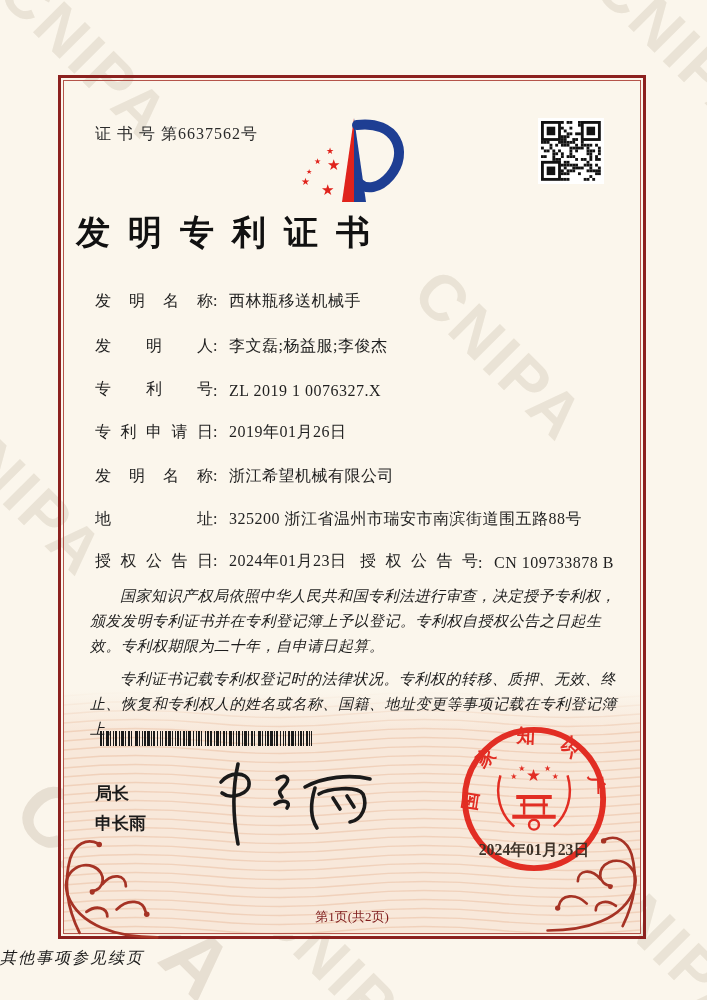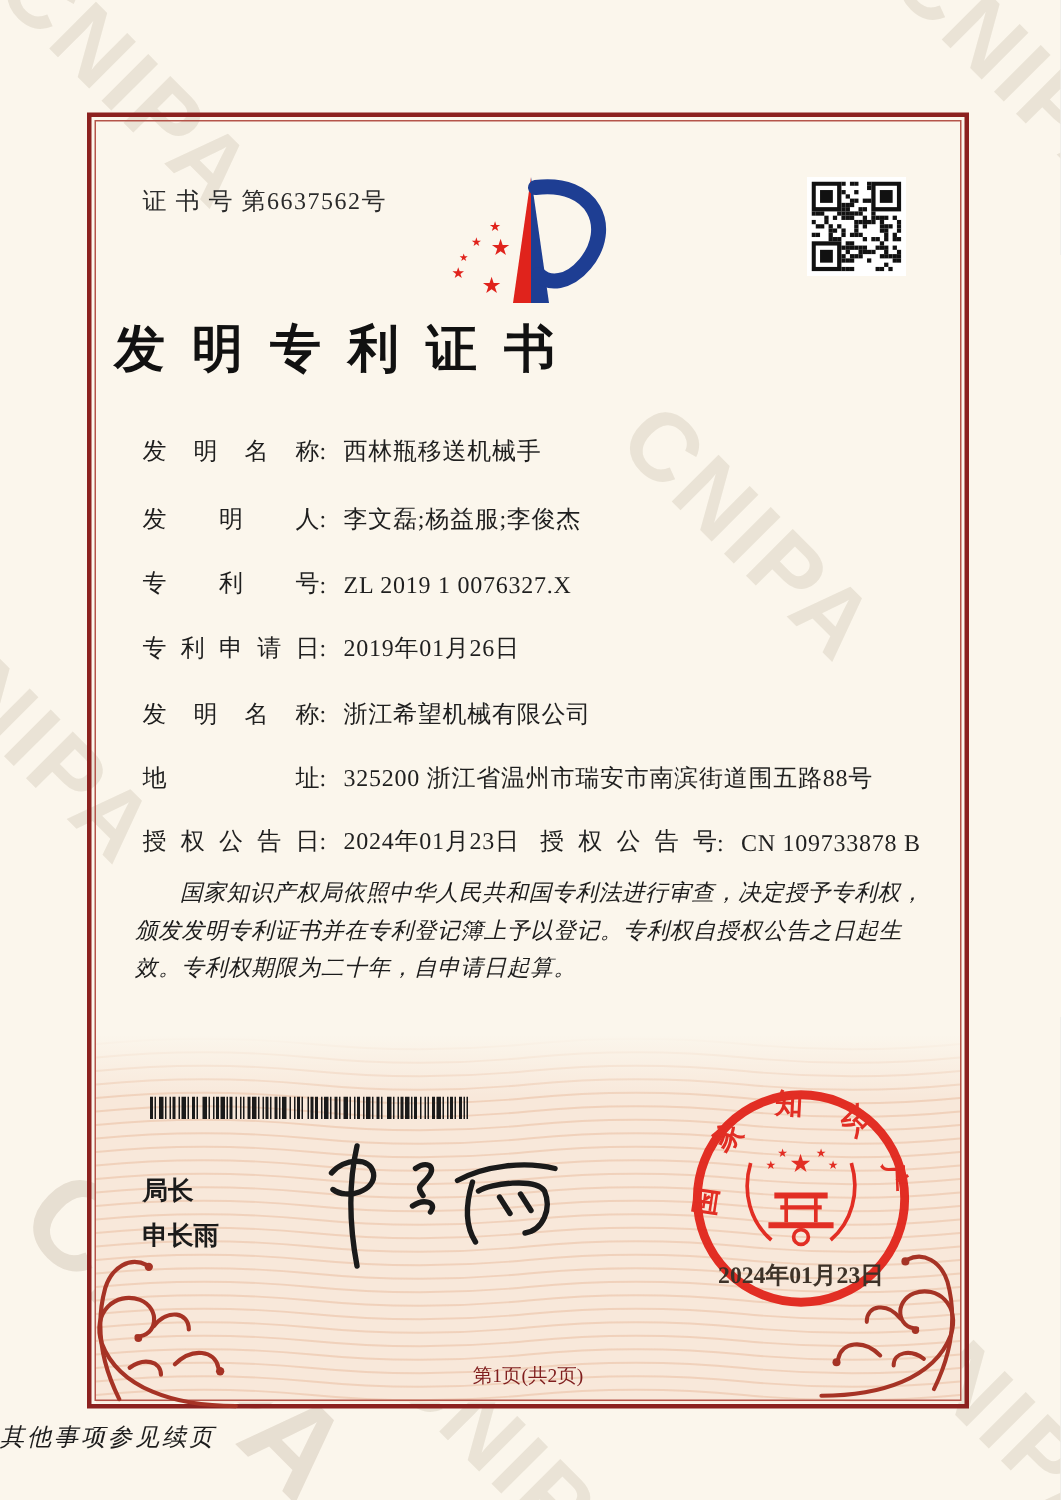--- a/index.html
+++ b/index.html
@@ -298,20 +298,21 @@
     </div>
     <div class="row row2col" style="top:551px">
       <span class="flabel">授权公告日</span><span class="colon">:</span><span class="fvalue">2024年01月23日</span>
       <span class="grp2">
         <span class="flabel">授权公告号</span><span class="colon">:</span><span class="fvalue">CN 109733878 B</span>
       </span>
     </div>
 
     <div class="paras">
       <p>国家知识产权局依照中华人民共和国专利法进行审查，决定授予专利权，颁发发明专利证书并在专利登记簿上予以登记。专利权自授权公告之日起生效。专利权期限为二十年，自申请日起算。</p>
+      <p>专利证书记载专利权登记时的法律状况。专利权的转移、质押、无效、终止、恢复和专利权人的姓名或名称、国籍、地址变更等事项记载在专利登记簿上。</p>
     </div>
 
     <div class="barcode" id="barcode"><span style="display:inline-block;height:15px;width:2px;background:#1a1a1a;"></span><span style="display:inline-block;height:15px;width:1px;"></span><span style="display:inline-block;height:15px;width:1px;background:#1a1a1a;"></span><span style="display:inline-block;height:15px;width:2px;"></span><span style="display:inline-block;height:15px;width:3px;background:#1a1a1a;"></span><span style="display:inline-block;height:15px;width:1px;"></span><span style="display:inline-block;height:15px;width:1px;background:#1a1a1a;"></span><span style="display:inline-block;height:15px;width:2px;"></span><span style="display:inline-block;height:15px;width:1px;background:#1a1a1a;"></span><span style="display:inline-block;height:15px;width:1px;"></span><span style="display:inline-block;height:15px;width:2px;background:#1a1a1a;"></span><span style="display:inline-block;height:15px;width:2px;"></span><span style="display:inline-block;height:15px;width:1px;background:#1a1a1a;"></span><span style="display:inline-block;height:15px;width:1px;"></span><span style="display:inline-block;height:15px;width:3px;background:#1a1a1a;"></span><span style="display:inline-block;height:15px;width:1px;"></span><span style="display:inline-block;height:15px;width:1px;background:#1a1a1a;"></span><span style="display:inline-block;height:15px;width:2px;"></span><span style="display:inline-block;height:15px;width:2px;background:#1a1a1a;"></span><span style="display:inline-block;height:15px;width:1px;"></span><span style="display:inline-block;height:15px;width:1px;background:#1a1a1a;"></span><span style="display:inline-block;height:15px;width:3px;"></span><span style="display:inline-block;height:15px;width:3px;background:#1a1a1a;"></span><span style="display:inline-block;height:15px;width:1px;"></span><span style="display:inline-block;height:15px;width:1px;background:#1a1a1a;"></span><span style="display:inline-block;height:15px;width:2px;"></span><span style="display:inline-block;height:15px;width:1px;background:#1a1a1a;"></span><span style="display:inline-block;height:15px;width:1px;"></span><span style="display:inline-block;height:15px;width:2px;background:#1a1a1a;"></span><span style="display:inline-block;height:15px;width:1px;"></span><span style="display:inline-block;height:15px;width:3px;background:#1a1a1a;"></span><span style="display:inline-block;height:15px;width:1px;"></span><span style="display:inline-block;height:15px;width:1px;background:#1a1a1a;"></span><span style="display:inline-block;height:15px;width:1px;"></span><span style="display:inline-block;height:15px;width:2px;background:#1a1a1a;"></span><span style="display:inline-block;height:15px;width:2px;"></span><span style="display:inline-block;height:15px;width:1px;background:#1a1a1a;"></span><span style="display:inline-block;height:15px;width:2px;"></span><span style="display:inline-block;height:15px;width:1px;background:#1a1a1a;"></span><span style="display:inline-block;height:15px;width:1px;"></span><span style="display:inline-block;height:15px;width:1px;background:#1a1a1a;"></span><span style="display:inline-block;height:15px;width:2px;"></span><span style="display:inline-block;height:15px;width:2px;background:#1a1a1a;"></span><span style="display:inline-block;height:15px;width:1px;"></span><span style="display:inline-block;height:15px;width:3px;background:#1a1a1a;"></span><span style="display:inline-block;height:15px;width:1px;"></span><span style="display:inline-block;height:15px;width:1px;background:#1a1a1a;"></span><span style="display:inline-block;height:15px;width:2px;"></span><span style="display:inline-block;height:15px;width:1px;background:#1a1a1a;"></span><span style="display:inline-block;height:15px;width:1px;"></span><span style="display:inline-block;height:15px;width:2px;background:#1a1a1a;"></span><span style="display:inline-block;height:15px;width:1px;"></span><span style="display:inline-block;height:15px;width:1px;background:#1a1a1a;"></span><span style="display:inline-block;height:15px;width:2px;"></span><span style="display:inline-block;height:15px;width:2px;background:#1a1a1a;"></span><span style="display:inline-block;height:15px;width:1px;"></span><span style="display:inline-block;height:15px;width:1px;background:#1a1a1a;"></span><span style="display:inline-block;height:15px;width:1px;"></span><span style="display:inline-block;height:15px;width:3px;background:#1a1a1a;"></span><span style="display:inline-block;height:15px;width:2px;"></span><span style="display:inline-block;height:15px;width:1px;background:#1a1a1a;"></span><span style="display:inline-block;height:15px;width:2px;"></span><span style="display:inline-block;height:15px;width:1px;background:#1a1a1a;"></span><span style="display:inline-block;height:15px;width:1px;"></span><span style="display:inline-block;height:15px;width:2px;background:#1a1a1a;"></span><span style="display:inline-block;height:15px;width:1px;"></span><span style="display:inline-block;height:15px;width:1px;background:#1a1a1a;"></span><span style="display:inline-block;height:15px;width:3px;"></span><span style="display:inline-block;height:15px;width:1px;background:#1a1a1a;"></span><span style="display:inline-block;height:15px;width:1px;"></span><span style="display:inline-block;height:15px;width:2px;background:#1a1a1a;"></span><span style="display:inline-block;height:15px;width:1px;"></span><span style="display:inline-block;height:15px;width:2px;background:#1a1a1a;"></span><span style="display:inline-block;height:15px;width:2px;"></span><span style="display:inline-block;height:15px;width:1px;background:#1a1a1a;"></span><span style="display:inline-block;height:15px;width:1px;"></span><span style="display:inline-block;height:15px;width:3px;background:#1a1a1a;"></span><span style="display:inline-block;height:15px;width:1px;"></span><span style="display:inline-block;height:15px;width:1px;background:#1a1a1a;"></span><span style="display:inline-block;height:15px;width:2px;"></span><span style="display:inline-block;height:15px;width:2px;background:#1a1a1a;"></span><span style="display:inline-block;height:15px;width:1px;"></span><span style="display:inline-block;height:15px;width:1px;background:#1a1a1a;"></span><span style="display:inline-block;height:15px;width:2px;"></span><span style="display:inline-block;height:15px;width:3px;background:#1a1a1a;"></span><span style="display:inline-block;height:15px;width:1px;"></span><span style="display:inline-block;height:15px;width:1px;background:#1a1a1a;"></span><span style="display:inline-block;height:15px;width:2px;"></span><span style="display:inline-block;height:15px;width:1px;background:#1a1a1a;"></span><span style="display:inline-block;height:15px;width:1px;"></span><span style="display:inline-block;height:15px;width:2px;background:#1a1a1a;"></span><span style="display:inline-block;height:15px;width:2px;"></span><span style="display:inline-block;height:15px;width:1px;background:#1a1a1a;"></span><span style="display:inline-block;height:15px;width:1px;"></span><span style="display:inline-block;height:15px;width:3px;background:#1a1a1a;"></span><span style="display:inline-block;height:15px;width:1px;"></span><span style="display:inline-block;height:15px;width:1px;background:#1a1a1a;"></span><span style="display:inline-block;height:15px;width:2px;"></span><span style="display:inline-block;height:15px;width:2px;background:#1a1a1a;"></span><span style="display:inline-block;height:15px;width:1px;"></span><span style="display:inline-block;height:15px;width:1px;background:#1a1a1a;"></span><span style="display:inline-block;height:15px;width:3px;"></span><span style="display:inline-block;height:15px;width:3px;background:#1a1a1a;"></span><span style="display:inline-block;height:15px;width:1px;"></span><span style="display:inline-block;height:15px;width:1px;background:#1a1a1a;"></span><span style="display:inline-block;height:15px;width:2px;"></span><span style="display:inline-block;height:15px;width:1px;background:#1a1a1a;"></span><span style="display:inline-block;height:15px;width:1px;"></span><span style="display:inline-block;height:15px;width:2px;background:#1a1a1a;"></span><span style="display:inline-block;height:15px;width:1px;"></span><span style="display:inline-block;height:15px;width:3px;background:#1a1a1a;"></span><span style="display:inline-block;height:15px;width:1px;"></span><span style="display:inline-block;height:15px;width:1px;background:#1a1a1a;"></span><span style="display:inline-block;height:15px;width:1px;"></span><span style="display:inline-block;height:15px;width:2px;background:#1a1a1a;"></span><span style="display:inline-block;height:15px;width:2px;"></span><span style="display:inline-block;height:15px;width:1px;background:#1a1a1a;"></span><span style="display:inline-block;height:15px;width:2px;"></span><span style="display:inline-block;height:15px;width:1px;background:#1a1a1a;"></span><span style="display:inline-block;height:15px;width:1px;"></span><span style="display:inline-block;height:15px;width:1px;background:#1a1a1a;"></span><span style="display:inline-block;height:15px;width:2px;"></span><span style="display:inline-block;height:15px;width:2px;background:#1a1a1a;"></span><span style="display:inline-block;height:15px;width:1px;"></span><span style="display:inline-block;height:15px;width:3px;background:#1a1a1a;"></span><span style="display:inline-block;height:15px;width:1px;"></span><span style="display:inline-block;height:15px;width:1px;background:#1a1a1a;"></span><span style="display:inline-block;height:15px;width:2px;"></span><span style="display:inline-block;height:15px;width:1px;background:#1a1a1a;"></span><span style="display:inline-block;height:15px;width:1px;"></span><span style="display:inline-block;height:15px;width:2px;background:#1a1a1a;"></span><span style="display:inline-block;height:15px;width:1px;"></span><span style="display:inline-block;height:15px;width:1px;background:#1a1a1a;"></span><span style="display:inline-block;height:15px;width:2px;"></span><span style="display:inline-block;height:15px;width:2px;background:#1a1a1a;"></span><span style="display:inline-block;height:15px;width:1px;"></span><span style="display:inline-block;height:15px;width:1px;background:#1a1a1a;"></span><span style="display:inline-block;height:15px;width:1px;"></span><span style="display:inline-block;height:15px;width:3px;background:#1a1a1a;"></span></div>
 
     <div class="director">
       <div>局长</div>
       <div>申长雨</div>
     </div>
 
     <svg class="sig" viewBox="0 0 195 98">

